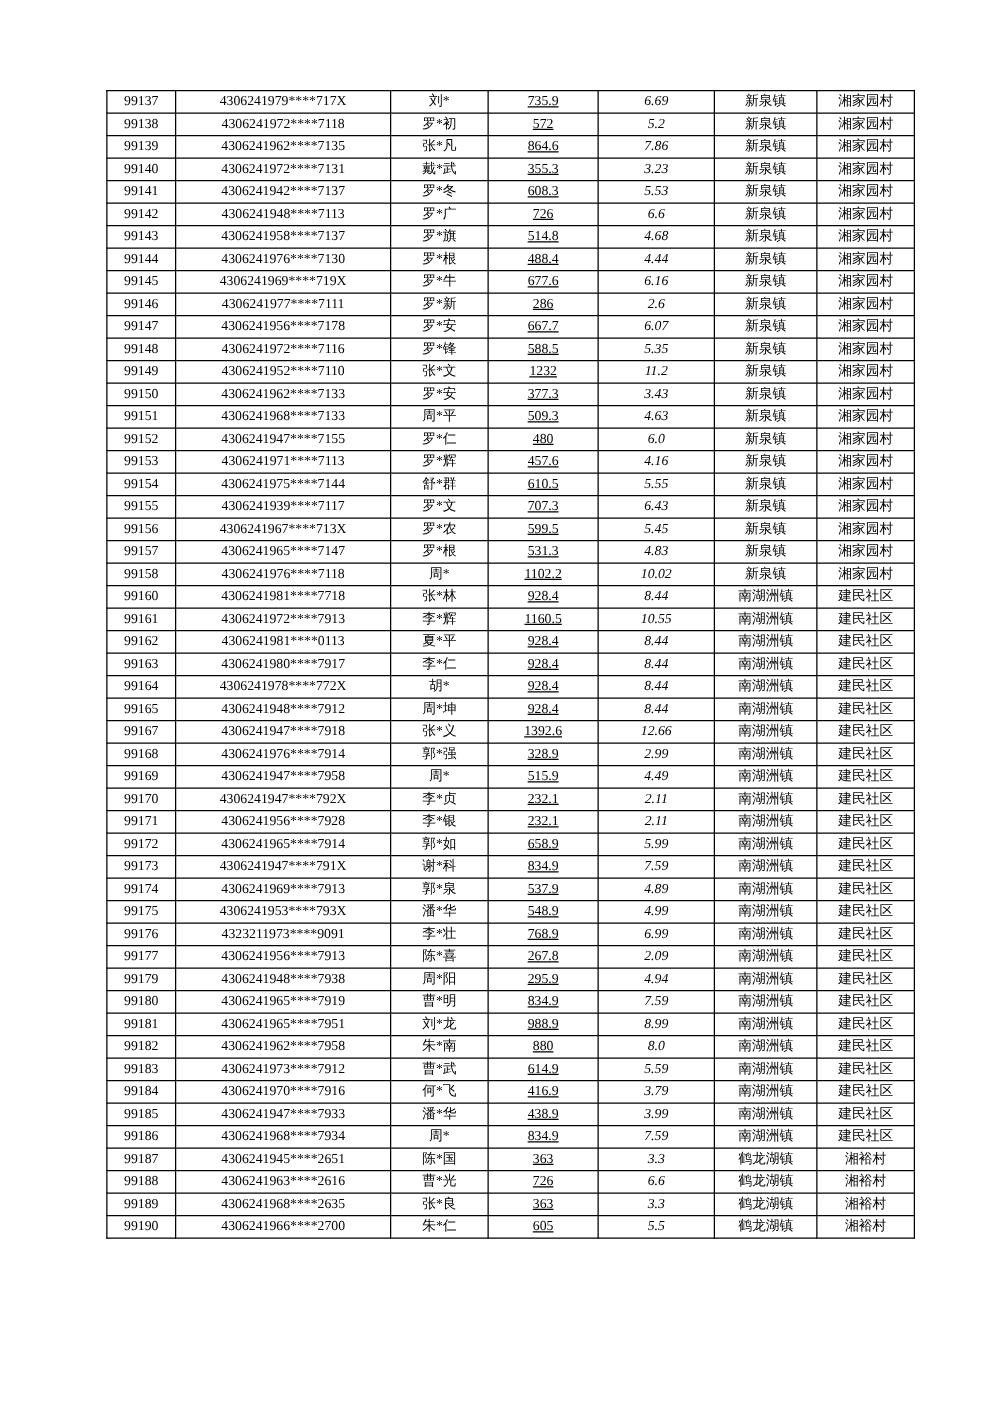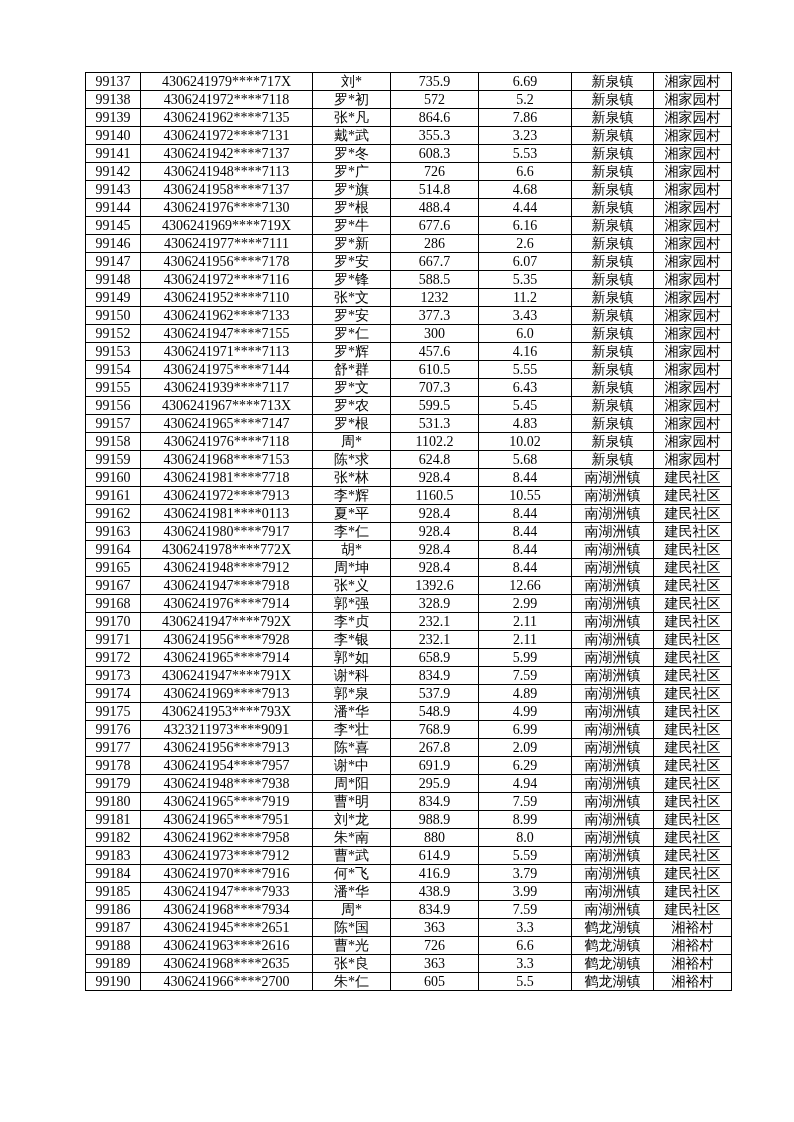--- a/index.html
+++ b/index.html
@@ -16,39 +16,39 @@
     font-family: "Liberation Serif", "DejaVu Serif", serif;
     color: #000000;
   }
   table.records {
     position: absolute;
     left: 85px;
     top: 72px;
     border-collapse: collapse;
     table-layout: fixed;
     width: 625px;
-    font-size: 14px;
+    font-size: 11px;
     padding-left: 36px;
   }
   table.records td {
     border: 1px solid #000000;
     height: 17px;
     padding: 0 2px;
     text-align: center;
     vertical-align: middle;
     white-space: nowrap;
     overflow: hidden;
     line-height: 17px;
     font-family: "Liberation Serif", "DejaVu Serif", serif;
   }
   td.col-serial   { width: 50px; }
   td.col-id       { width: 167px; letter-spacing: 0px; }
   td.col-name     { width: 73px; }
-  td.col-amount   { width: 83px; }
-  td.col-rate     { width: 88px; }
+  td.col-amount   { width: 83px; text-decoration: underline; }
+  td.col-rate     { width: 88px; font-style: italic; }
   td.col-town     { width: 77px; }
   td.col-village  { width: 73px; }
 </style>
 </head>
 <body>
 
 <div class="page">
   <table class="records">
     <tbody id="table-body">
         <tr>
@@ -171,24 +171,33 @@
         <tr>
           <td class="col-serial">99150</td>
           <td class="col-id">4306241962****7133</td>
           <td class="col-name">罗*安</td>
           <td class="col-amount">377.3</td>
           <td class="col-rate">3.43</td>
           <td class="col-town">新泉镇</td>
           <td class="col-village">湘家园村</td>
         </tr>
         <tr>
+          <td class="col-serial">99151</td>
+          <td class="col-id">4306241968****7133</td>
+          <td class="col-name">周*平</td>
+          <td class="col-amount">509.3</td>
+          <td class="col-rate">4.63</td>
+          <td class="col-town">新泉镇</td>
+          <td class="col-village">湘家园村</td>
+        </tr>
+        <tr>
           <td class="col-serial">99152</td>
           <td class="col-id">4306241947****7155</td>
           <td class="col-name">罗*仁</td>
-          <td class="col-amount">300</td>
+          <td class="col-amount">480</td>
           <td class="col-rate">6.0</td>
           <td class="col-town">新泉镇</td>
           <td class="col-village">湘家园村</td>
         </tr>
         <tr>
           <td class="col-serial">99153</td>
           <td class="col-id">4306241971****7113</td>
           <td class="col-name">罗*辉</td>
           <td class="col-amount">457.6</td>
           <td class="col-rate">4.16</td>
@@ -234,29 +243,20 @@
         <tr>
           <td class="col-serial">99158</td>
           <td class="col-id">4306241976****7118</td>
           <td class="col-name">周*</td>
           <td class="col-amount">1102.2</td>
           <td class="col-rate">10.02</td>
           <td class="col-town">新泉镇</td>
           <td class="col-village">湘家园村</td>
         </tr>
         <tr>
-          <td class="col-serial">99159</td>
-          <td class="col-id">4306241968****7153</td>
-          <td class="col-name">陈*求</td>
-          <td class="col-amount">624.8</td>
-          <td class="col-rate">5.68</td>
-          <td class="col-town">新泉镇</td>
-          <td class="col-village">湘家园村</td>
-        </tr>
-        <tr>
           <td class="col-serial">99160</td>
           <td class="col-id">4306241981****7718</td>
           <td class="col-name">张*林</td>
           <td class="col-amount">928.4</td>
           <td class="col-rate">8.44</td>
           <td class="col-town">南湖洲镇</td>
           <td class="col-village">建民社区</td>
         </tr>
         <tr>
           <td class="col-serial">99161</td>
@@ -315,20 +315,29 @@
         <tr>
           <td class="col-serial">99168</td>
           <td class="col-id">4306241976****7914</td>
           <td class="col-name">郭*强</td>
           <td class="col-amount">328.9</td>
           <td class="col-rate">2.99</td>
           <td class="col-town">南湖洲镇</td>
           <td class="col-village">建民社区</td>
         </tr>
         <tr>
+          <td class="col-serial">99169</td>
+          <td class="col-id">4306241947****7958</td>
+          <td class="col-name">周*</td>
+          <td class="col-amount">515.9</td>
+          <td class="col-rate">4.49</td>
+          <td class="col-town">南湖洲镇</td>
+          <td class="col-village">建民社区</td>
+        </tr>
+        <tr>
           <td class="col-serial">99170</td>
           <td class="col-id">4306241947****792X</td>
           <td class="col-name">李*贞</td>
           <td class="col-amount">232.1</td>
           <td class="col-rate">2.11</td>
           <td class="col-town">南湖洲镇</td>
           <td class="col-village">建民社区</td>
         </tr>
         <tr>
           <td class="col-serial">99171</td>
@@ -383,29 +392,20 @@
           <td class="col-rate">6.99</td>
           <td class="col-town">南湖洲镇</td>
           <td class="col-village">建民社区</td>
         </tr>
         <tr>
           <td class="col-serial">99177</td>
           <td class="col-id">4306241956****7913</td>
           <td class="col-name">陈*喜</td>
           <td class="col-amount">267.8</td>
           <td class="col-rate">2.09</td>
-          <td class="col-town">南湖洲镇</td>
-          <td class="col-village">建民社区</td>
-        </tr>
-        <tr>
-          <td class="col-serial">99178</td>
-          <td class="col-id">4306241954****7957</td>
-          <td class="col-name">谢*中</td>
-          <td class="col-amount">691.9</td>
-          <td class="col-rate">6.29</td>
           <td class="col-town">南湖洲镇</td>
           <td class="col-village">建民社区</td>
         </tr>
         <tr>
           <td class="col-serial">99179</td>
           <td class="col-id">4306241948****7938</td>
           <td class="col-name">周*阳</td>
           <td class="col-amount">295.9</td>
           <td class="col-rate">4.94</td>
           <td class="col-town">南湖洲镇</td>

